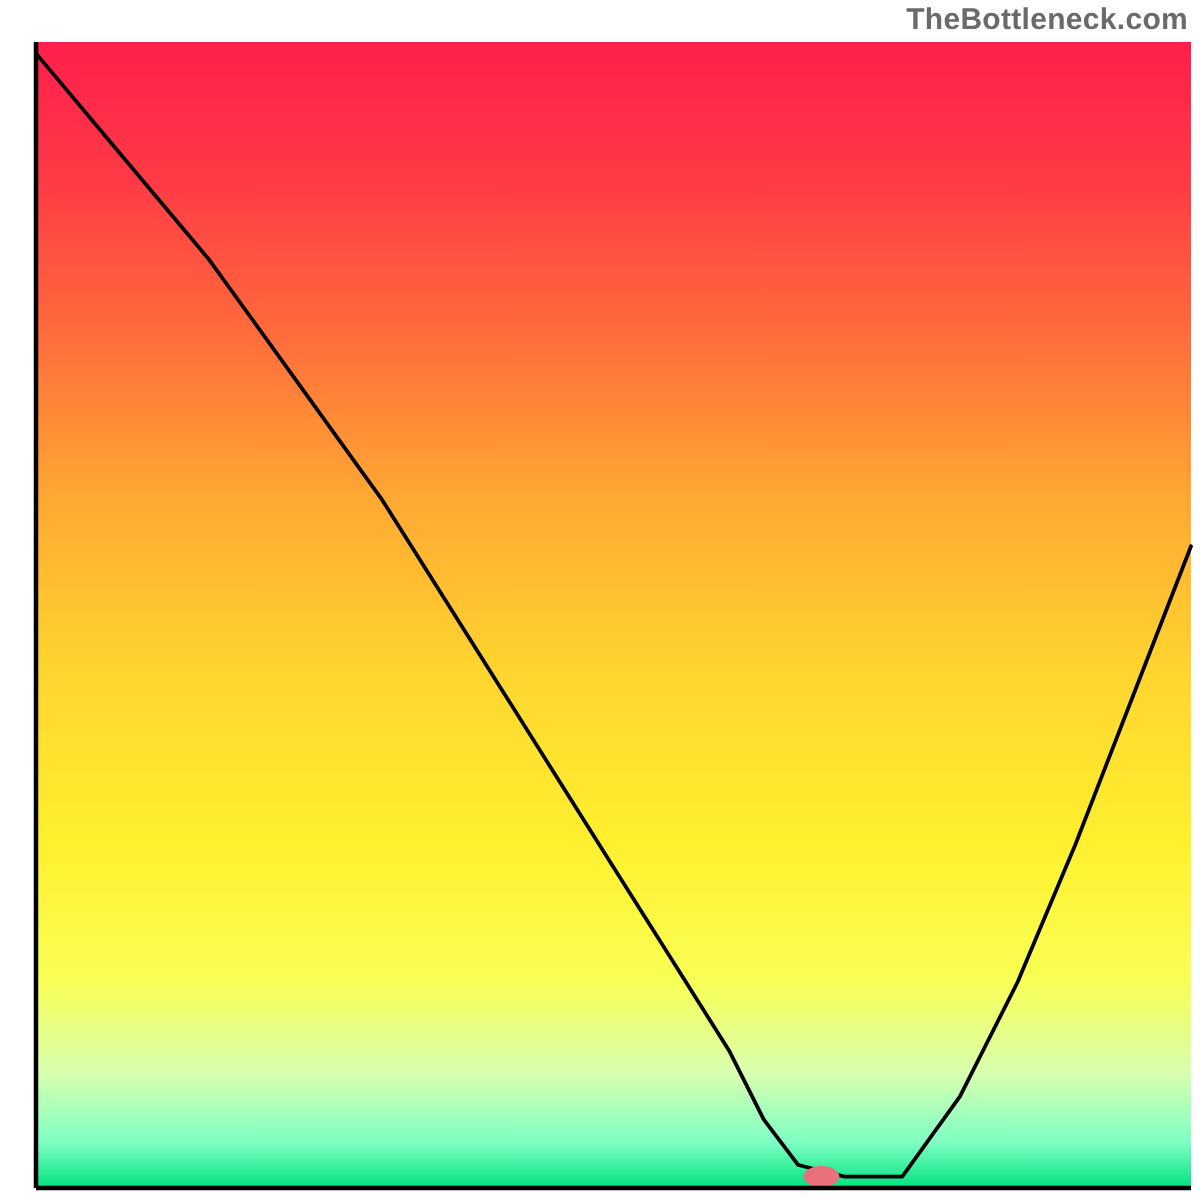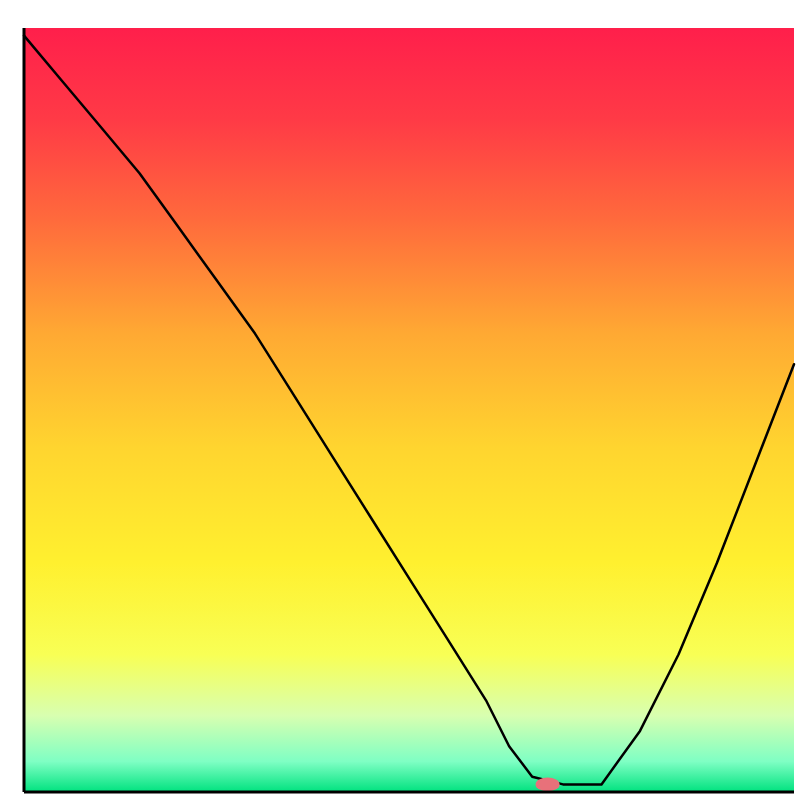--- a/index.html
+++ b/index.html
@@ -49,13 +49,14 @@
 
     <g id="plot-area">
       <rect id="plot-bg" x="24" y="28" width="770" height="764" fill="url(#bg-grad)"></rect>
       <path id="curve" fill="none" d="M 24.0 35.6 L 62.5 81.5 L 101.0 127.3 L 139.5 173.2 L 178.0 226.6 L 216.5 280.1 L 255.0 333.6 L 293.5 394.7 L 332.0 455.8 L 370.5 517.0 L 409.0 578.1 L 447.5 639.2 L 486.0 700.3 L 509.1 746.2 L 532.2 776.7 L 563.0 784.4 L 601.5 784.4 L 640.0 730.9 L 678.5 654.5 L 717.0 562.8 L 755.5 463.5 L 794.0 364.2" stroke="#000000" stroke-width="2.5" stroke-linejoin="round" stroke-linecap="round"></path>
       <ellipse id="marker" cx="547.6" cy="784.4" rx="12" ry="7" fill="#e8717a"></ellipse>
       <line id="x-axis" x1="24" y1="792" x2="794" y2="792" stroke="#000000" stroke-width="3"></line>
       <line id="y-axis" x1="24" y1="28" x2="24" y2="792" stroke="#000000" stroke-width="3"></line>
     </g>
   </svg>
 
+  <div class="watermark">TheBottleneck.com</div>
 </div>
 
 </body></html>

